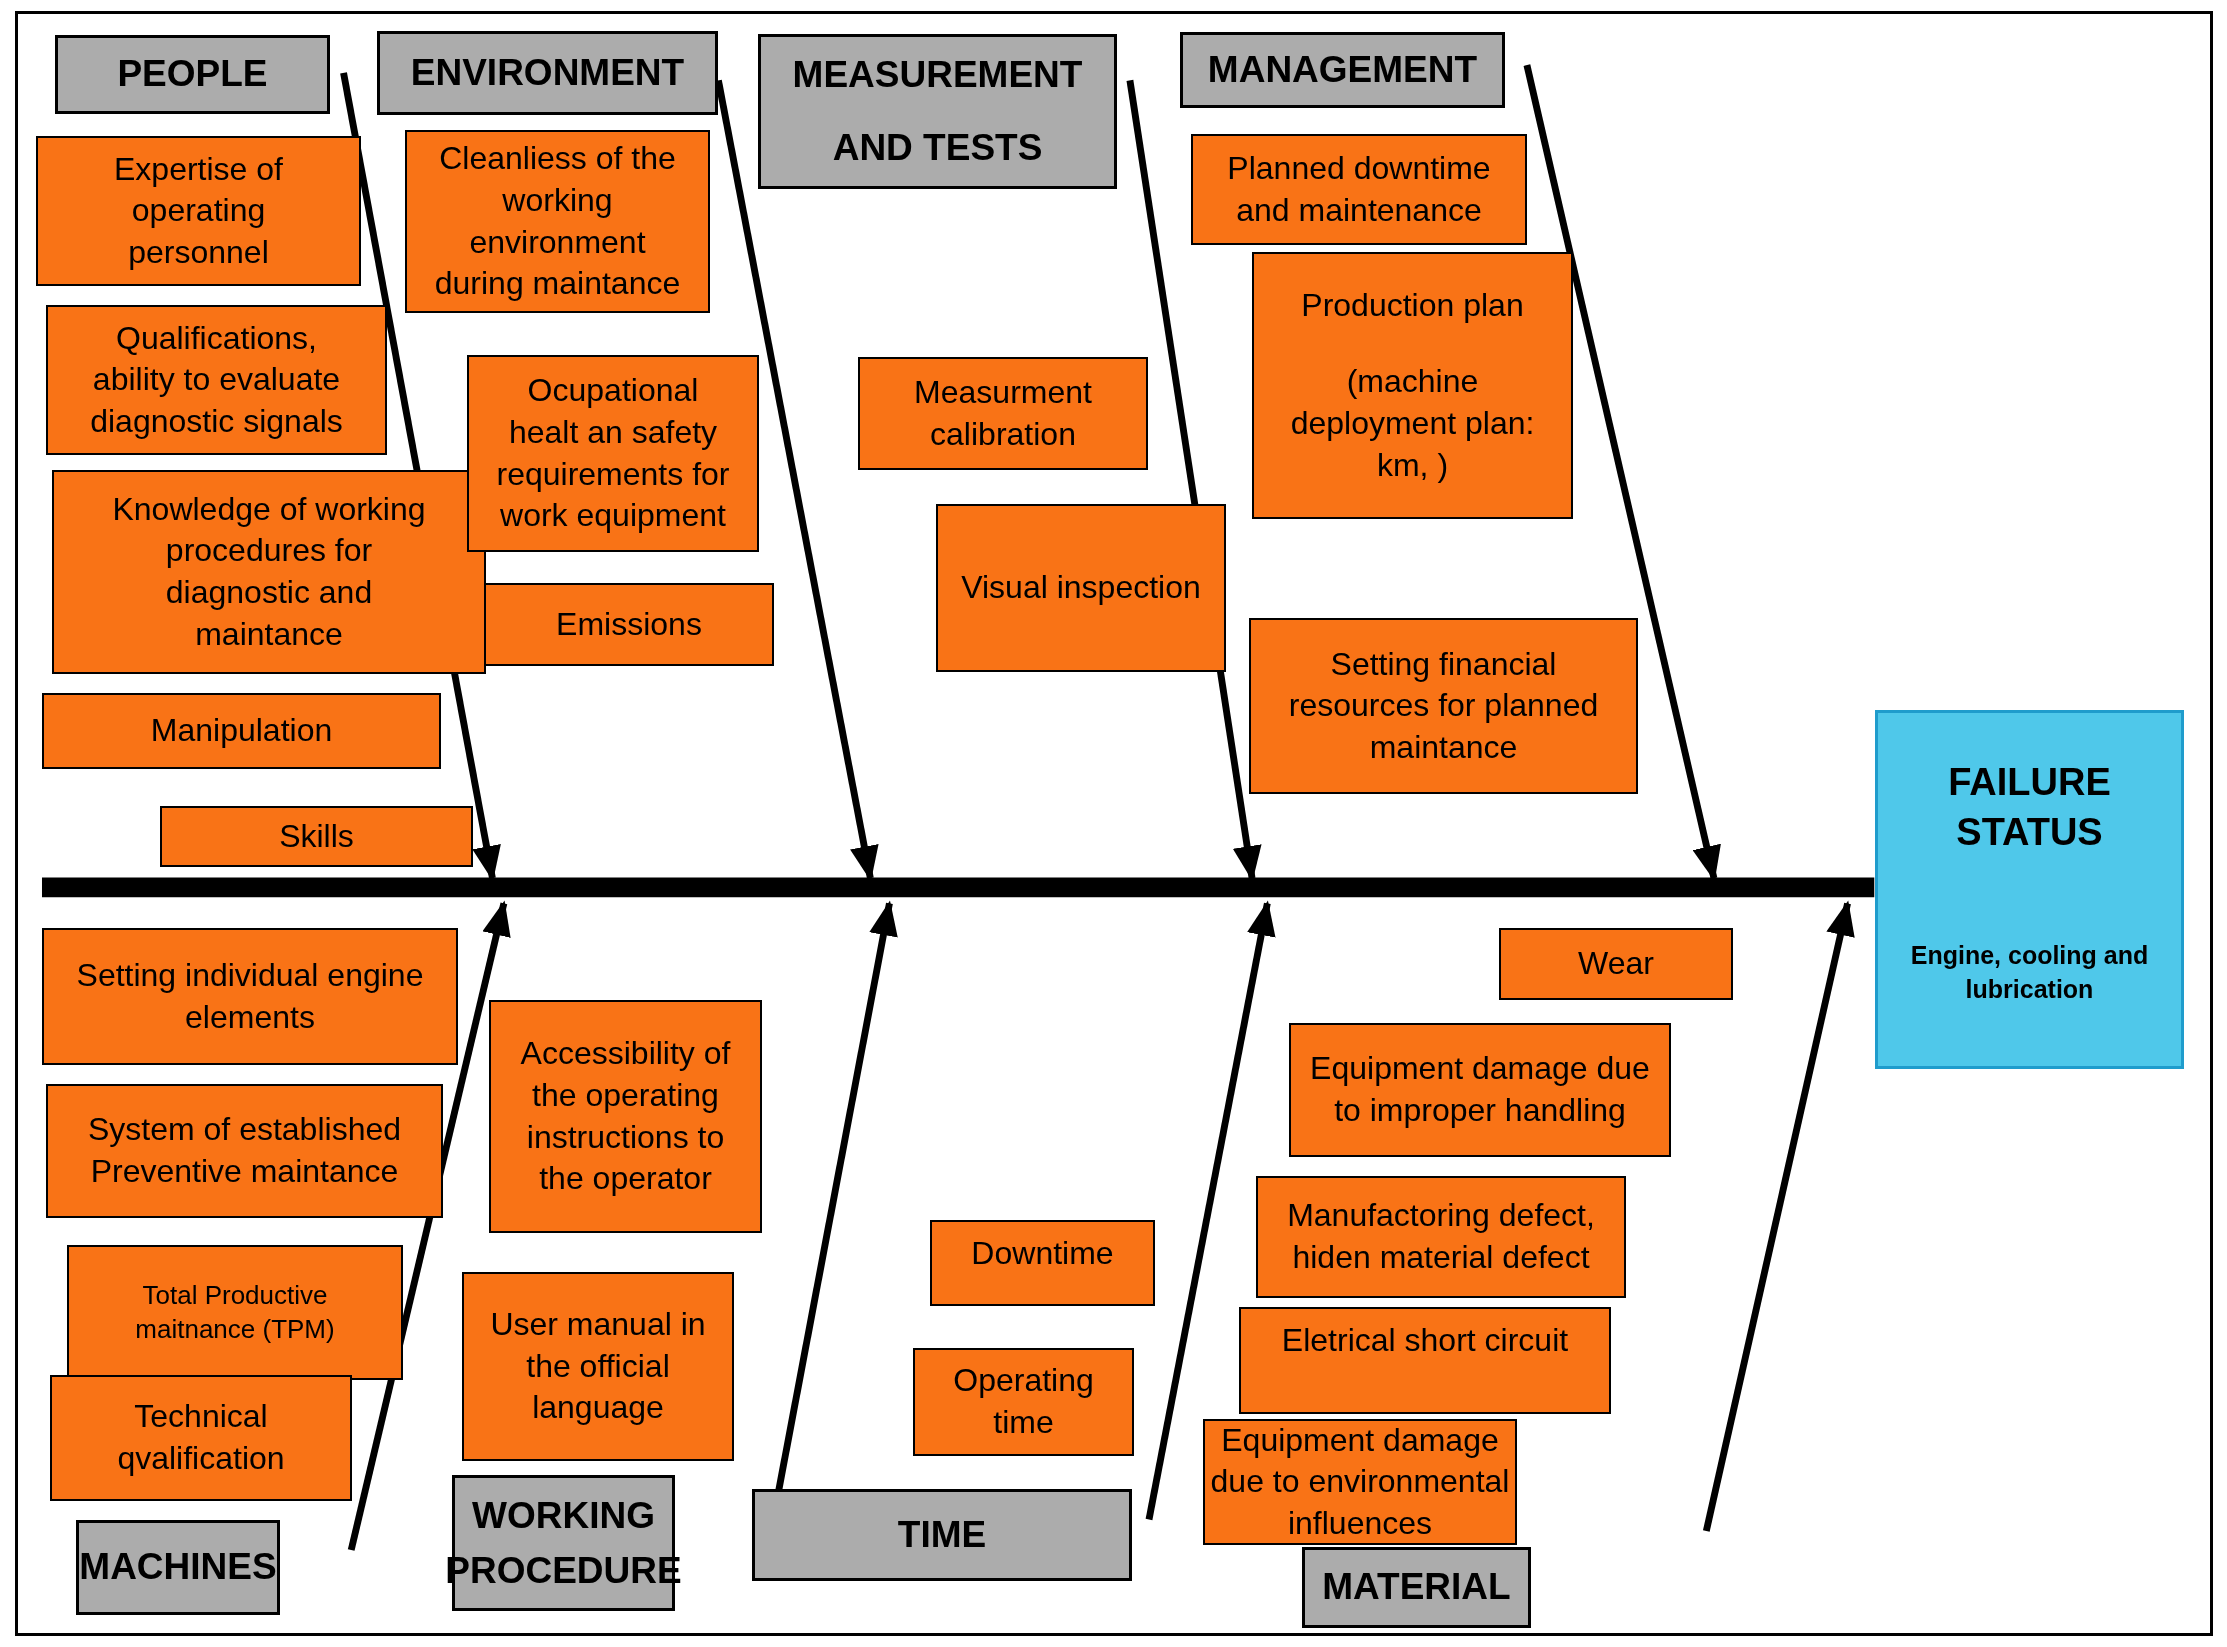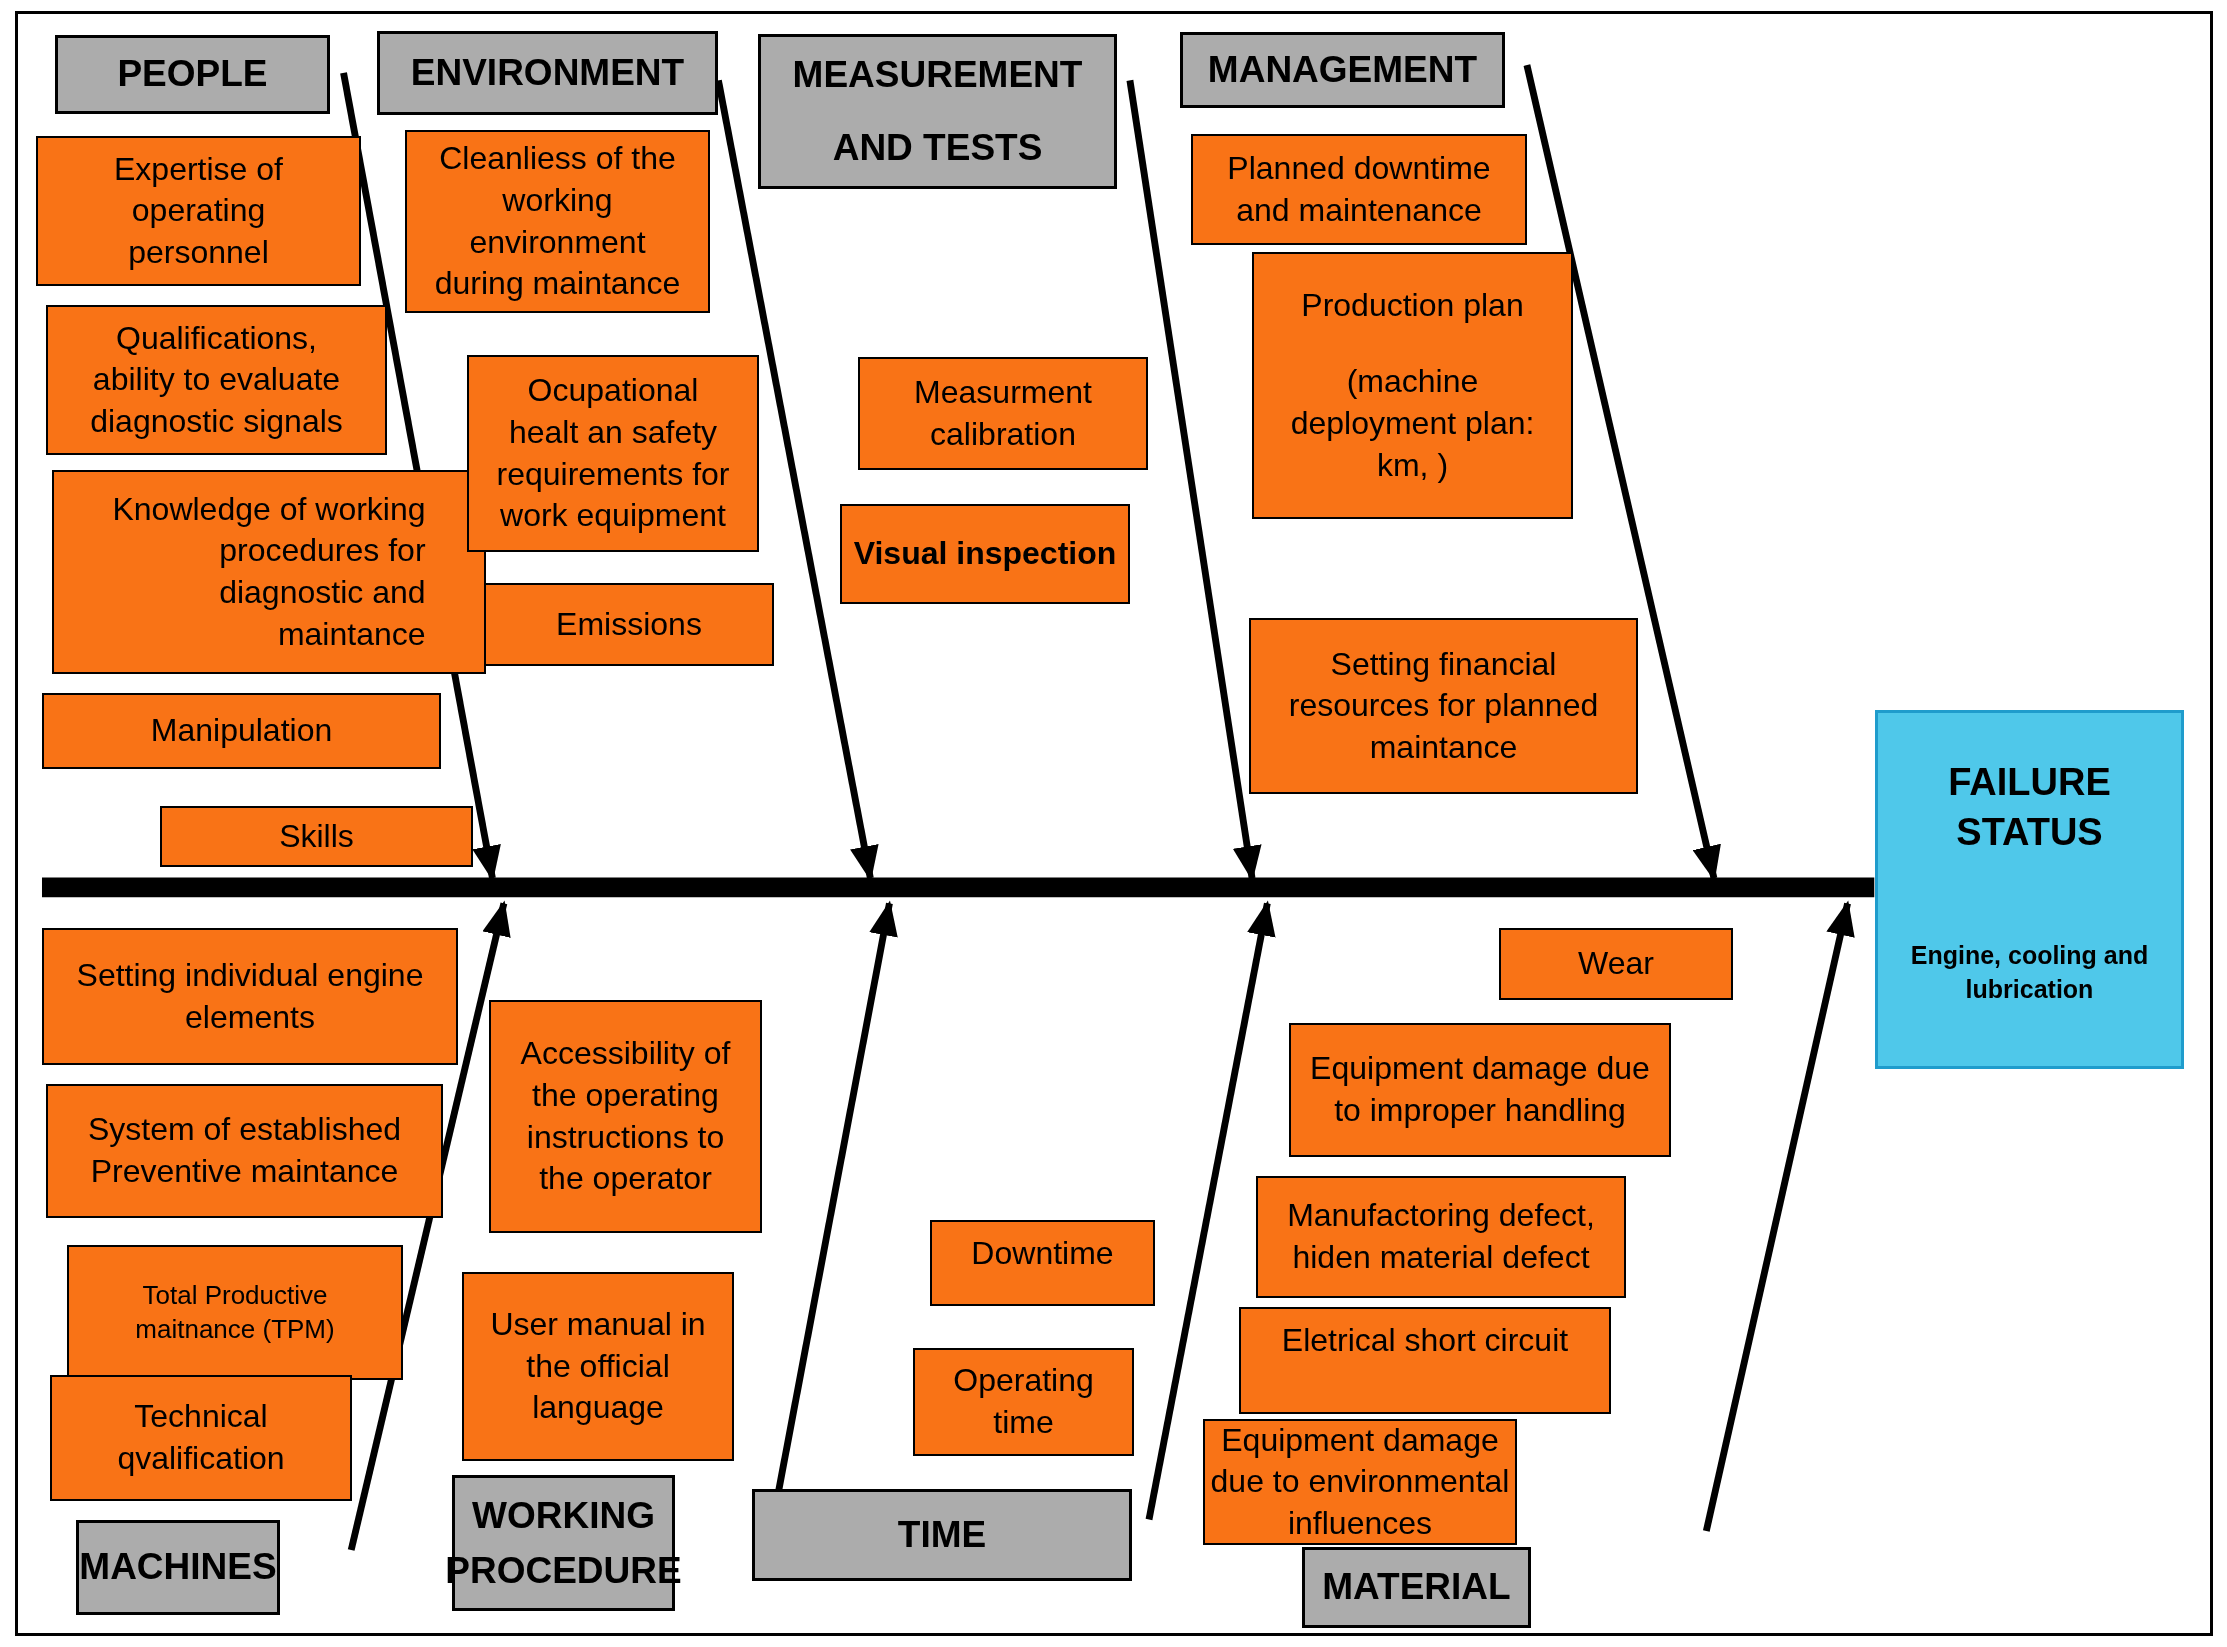--- a/index.html
+++ b/index.html
@@ -60,40 +60,40 @@
 PROCEDURE</div>
   <div class="hdr" style="left:752px;top:1489px;width:380px;height:92px;">TIME</div>
   <div class="hdr" style="left:1302px;top:1547px;width:229px;height:81px;">MATERIAL</div>
 
   <div class="box" style="left:36px;top:136px;width:325px;height:150px;">Expertise of
 operating
 personnel</div>
   <div class="box" style="left:46px;top:305px;width:341px;height:150px;">Qualifications,
 ability to evaluate
 diagnostic signals</div>
-  <div class="box" style="left:52px;top:470px;width:434px;height:204px;text-align:right;">Knowledge of working
+  <div class="box" style="left:52px;top:470px;width:434px;height:204px;">Knowledge of working
 procedures for
 diagnostic and
 maintance</div>
   <div class="box" style="left:42px;top:693px;width:399px;height:76px;">Manipulation</div>
   <div class="box" style="left:160px;top:806px;width:313px;height:61px;">Skills</div>
 
   <div class="box" style="left:405px;top:130px;width:305px;height:183px;">Cleanliess of the
 working
 environment
 during maintance</div>
   <div class="box" style="left:467px;top:355px;width:292px;height:197px;">Ocupational
 healt an safety
 requirements for
 work equipment</div>
   <div class="box" style="left:484px;top:583px;width:290px;height:83px;">Emissions</div>
 
   <div class="box" style="left:858px;top:357px;width:290px;height:113px;">Measurment
 calibration</div>
-  <div class="box" style="left:840px;top:504px;width:290px;height:100px;font-weight:bold;">Visual inspection</div>
+  <div class="box" style="left:936px;top:504px;width:290px;height:168px;">Visual inspection</div>
 
   <div class="box" style="left:1191px;top:134px;width:336px;height:111px;">Planned downtime
 and maintenance</div>
   <div class="box" style="left:1252px;top:252px;width:321px;height:267px;flex-direction:column;">
     <span>Production plan</span>
     <span style="margin-top:35px;">(machine
 deployment plan:
 km, )</span>
   </div>
   <div class="box" style="left:1249px;top:580px;width:389px;height:176px;margin-top:38px;">Setting financial

